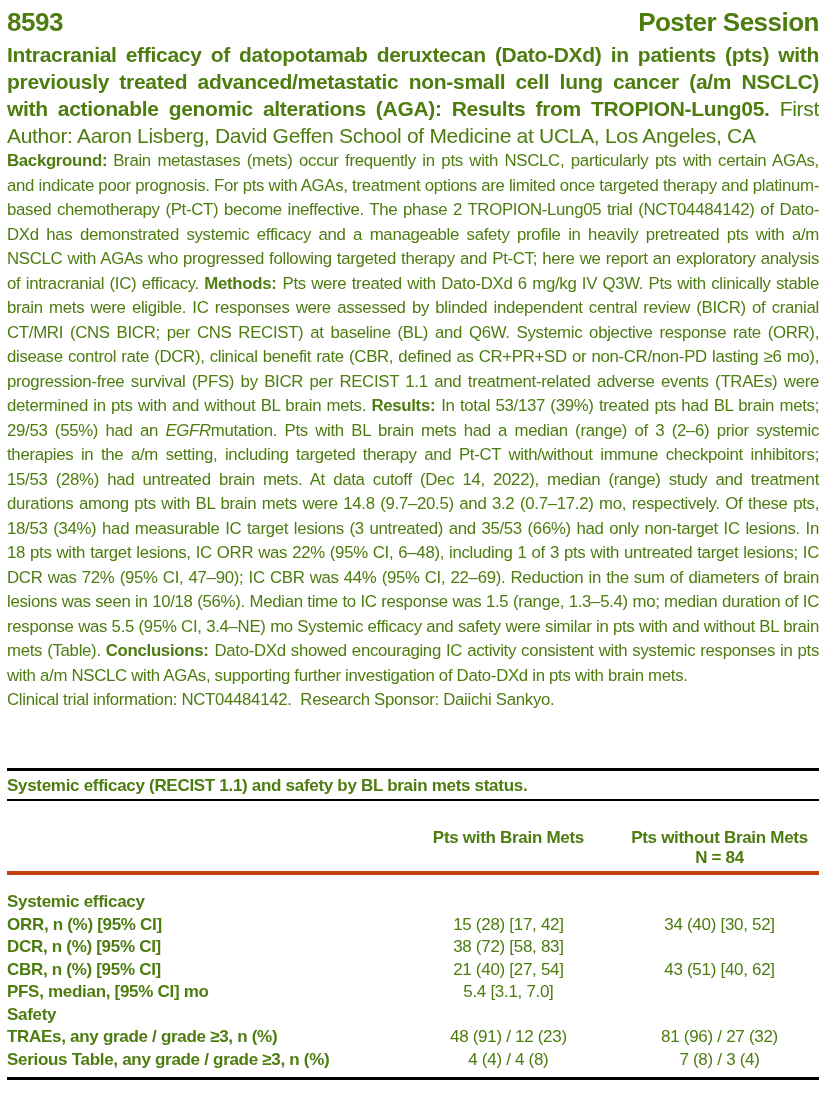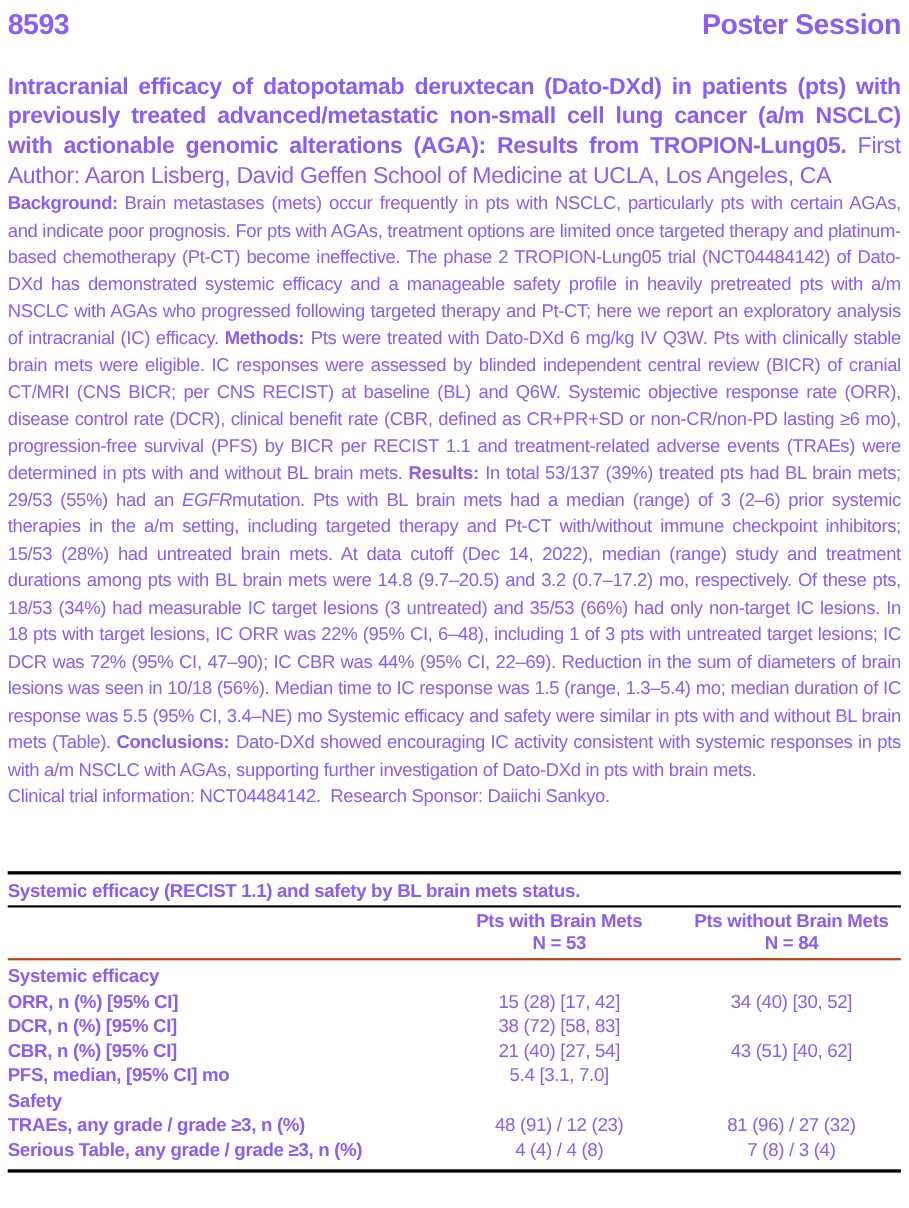--- a/index.html
+++ b/index.html
@@ -2,39 +2,39 @@
 <html><head>
 <meta charset="utf-8">
 <style>
   * { margin: 0; padding: 0; box-sizing: border-box; }
   html, body { background: #ffffff; }
   .page {
     position: relative;
     width: 826px;
     height: 1098px;
     background: #ffffff;
-    color: #8b5cf6;
+    color: #4d7c0f;
     font-family: "Liberation Sans", "DejaVu Sans", sans-serif;
     padding: 6px 7px 0 7px;
     overflow: hidden;
   }
   
   .topbar {
     display: flex;
     justify-content: space-between;
     align-items: baseline;
     margin-top: 1px;
     font-size: 26px;
     font-weight: bold;
     letter-spacing: -0.5px;
     line-height: 30px;
   }
   
   .title {
-    margin-top: 28px;
+    margin-top: 4px;
     font-size: 21px;
     line-height: 27px;
     letter-spacing: -0.3px;
     text-align: justify;
     max-height: 136px;
     overflow: hidden;
   }
   .title .tb { font-weight: bold; }
   .title .tr { font-weight: normal; }
   
@@ -76,24 +76,25 @@
     display: grid;
     grid-template-columns: 48% 27.5% 24.5%;
     padding: 3px 0 3px 0;
   }
   .thead .hcell {
     text-align: center;
     font-weight: bold;
     letter-spacing: -0.3px;
     line-height: 20px;
     white-space: nowrap;
+    margin-top: 24px;
   }
   .tbody {
-    border-top: 2px solid #c2410c;
-    padding: 4px 0 6px 0;
+    border-top: 4px solid #c2410c;
+    padding: 16px 0 6px 0;
   }
   .trow {
     display: grid;
     grid-template-columns: 48% 27.5% 24.5%;
     line-height: 22.5px;
     letter-spacing: -0.3px;
   }
   .trow .label { font-weight: bold; text-align: left; }
   .trow.section .label { grid-column: 1 / -1; }
   .trow .val { font-weight: normal; text-align: center; }
@@ -117,21 +118,20 @@
     <p class="abstract"><span class="b gap">Background:</span><span>Brain metastases (mets) occur frequently in pts with NSCLC, particularly pts with certain AGAs, and indicate poor prognosis. For pts with AGAs, treatment options are limited once targeted therapy and platinum-based chemotherapy (Pt-CT) become ineffective. The phase 2 TROPION-Lung05 trial (NCT04484142) of Dato-DXd has demonstrated systemic efficacy and a manageable safety profile in heavily pretreated pts with a/m NSCLC with AGAs who progressed following targeted therapy and Pt-CT; here we report an exploratory analysis of intracranial (IC) efficacy. </span><span class="b gap">Methods:</span><span>Pts were treated with Dato-DXd 6 mg/kg IV Q3W. Pts with clinically stable brain mets were eligible. IC responses were assessed by blinded independent central review (BICR) of cranial CT/MRI (CNS BICR; per CNS RECIST) at baseline (BL) and Q6W. Systemic objective response rate (ORR), disease control rate (DCR), clinical benefit rate (CBR, defined as CR+PR+SD or non-CR/non-PD lasting ≥6 mo), progression-free survival (PFS) by BICR per RECIST 1.1 and treatment-related adverse events (TRAEs) were determined in pts with and without BL brain mets. </span><span class="b gap">Results:</span><span>In total 53/137 (39%) treated pts had BL brain mets; 29/53 (55%) had an </span><span class="i">EGFR</span><span>mutation. Pts with BL brain mets had a median (range) of 3 (2–6) prior systemic therapies in the a/m setting, including targeted therapy and Pt-CT with/without immune checkpoint inhibitors; 15/53 (28%) had untreated brain mets. At data cutoff (Dec 14, 2022), median (range) study and treatment durations among pts with BL brain mets were 14.8 (9.7–20.5) and 3.2 (0.7–17.2) mo, respectively. Of these pts, 18/53 (34%) had measurable IC target lesions (3 untreated) and 35/53 (66%) had only non-target IC lesions. In 18 pts with target lesions, IC ORR was 22% (95% CI, 6–48), including 1 of 3 pts with untreated target lesions; IC DCR was 72% (95% CI, 47–90); IC CBR was 44% (95% CI, 22–69). Reduction in the sum of diameters of brain lesions was seen in 10/18 (56%). Median time to IC response was 1.5 (range, 1.3–5.4) mo; median duration of IC response was 5.5 (95% CI, 3.4–NE) mo Systemic efficacy and safety were similar in pts with and without BL brain mets (Table). </span><span class="b gap">Conclusions:</span><span>Dato-DXd showed encouraging IC activity consistent with systemic responses in pts with a/m NSCLC with AGAs, supporting further investigation of Dato-DXd in pts with brain mets.</span></p>
     <p class="trial">Clinical trial information: NCT04484142.&nbsp; Research Sponsor: Daiichi Sankyo.</p>
   </div>
 
   <section class="datatable">
     <div class="caption">Systemic efficacy (RECIST 1.1) and safety by BL brain mets status.</div>
     <div class="thead">
       <div class="hcell empty"></div>
       <div class="hcell">
         <div>Pts with Brain Mets</div>
-        <div>N = 53</div>
       </div>
       <div class="hcell">
         <div>Pts without Brain Mets</div>
         <div>N = 84</div>
       </div>
     </div>
     <div class="tbody">
         <div class="trow section">
           <div class="label">Systemic efficacy</div>
         </div>

